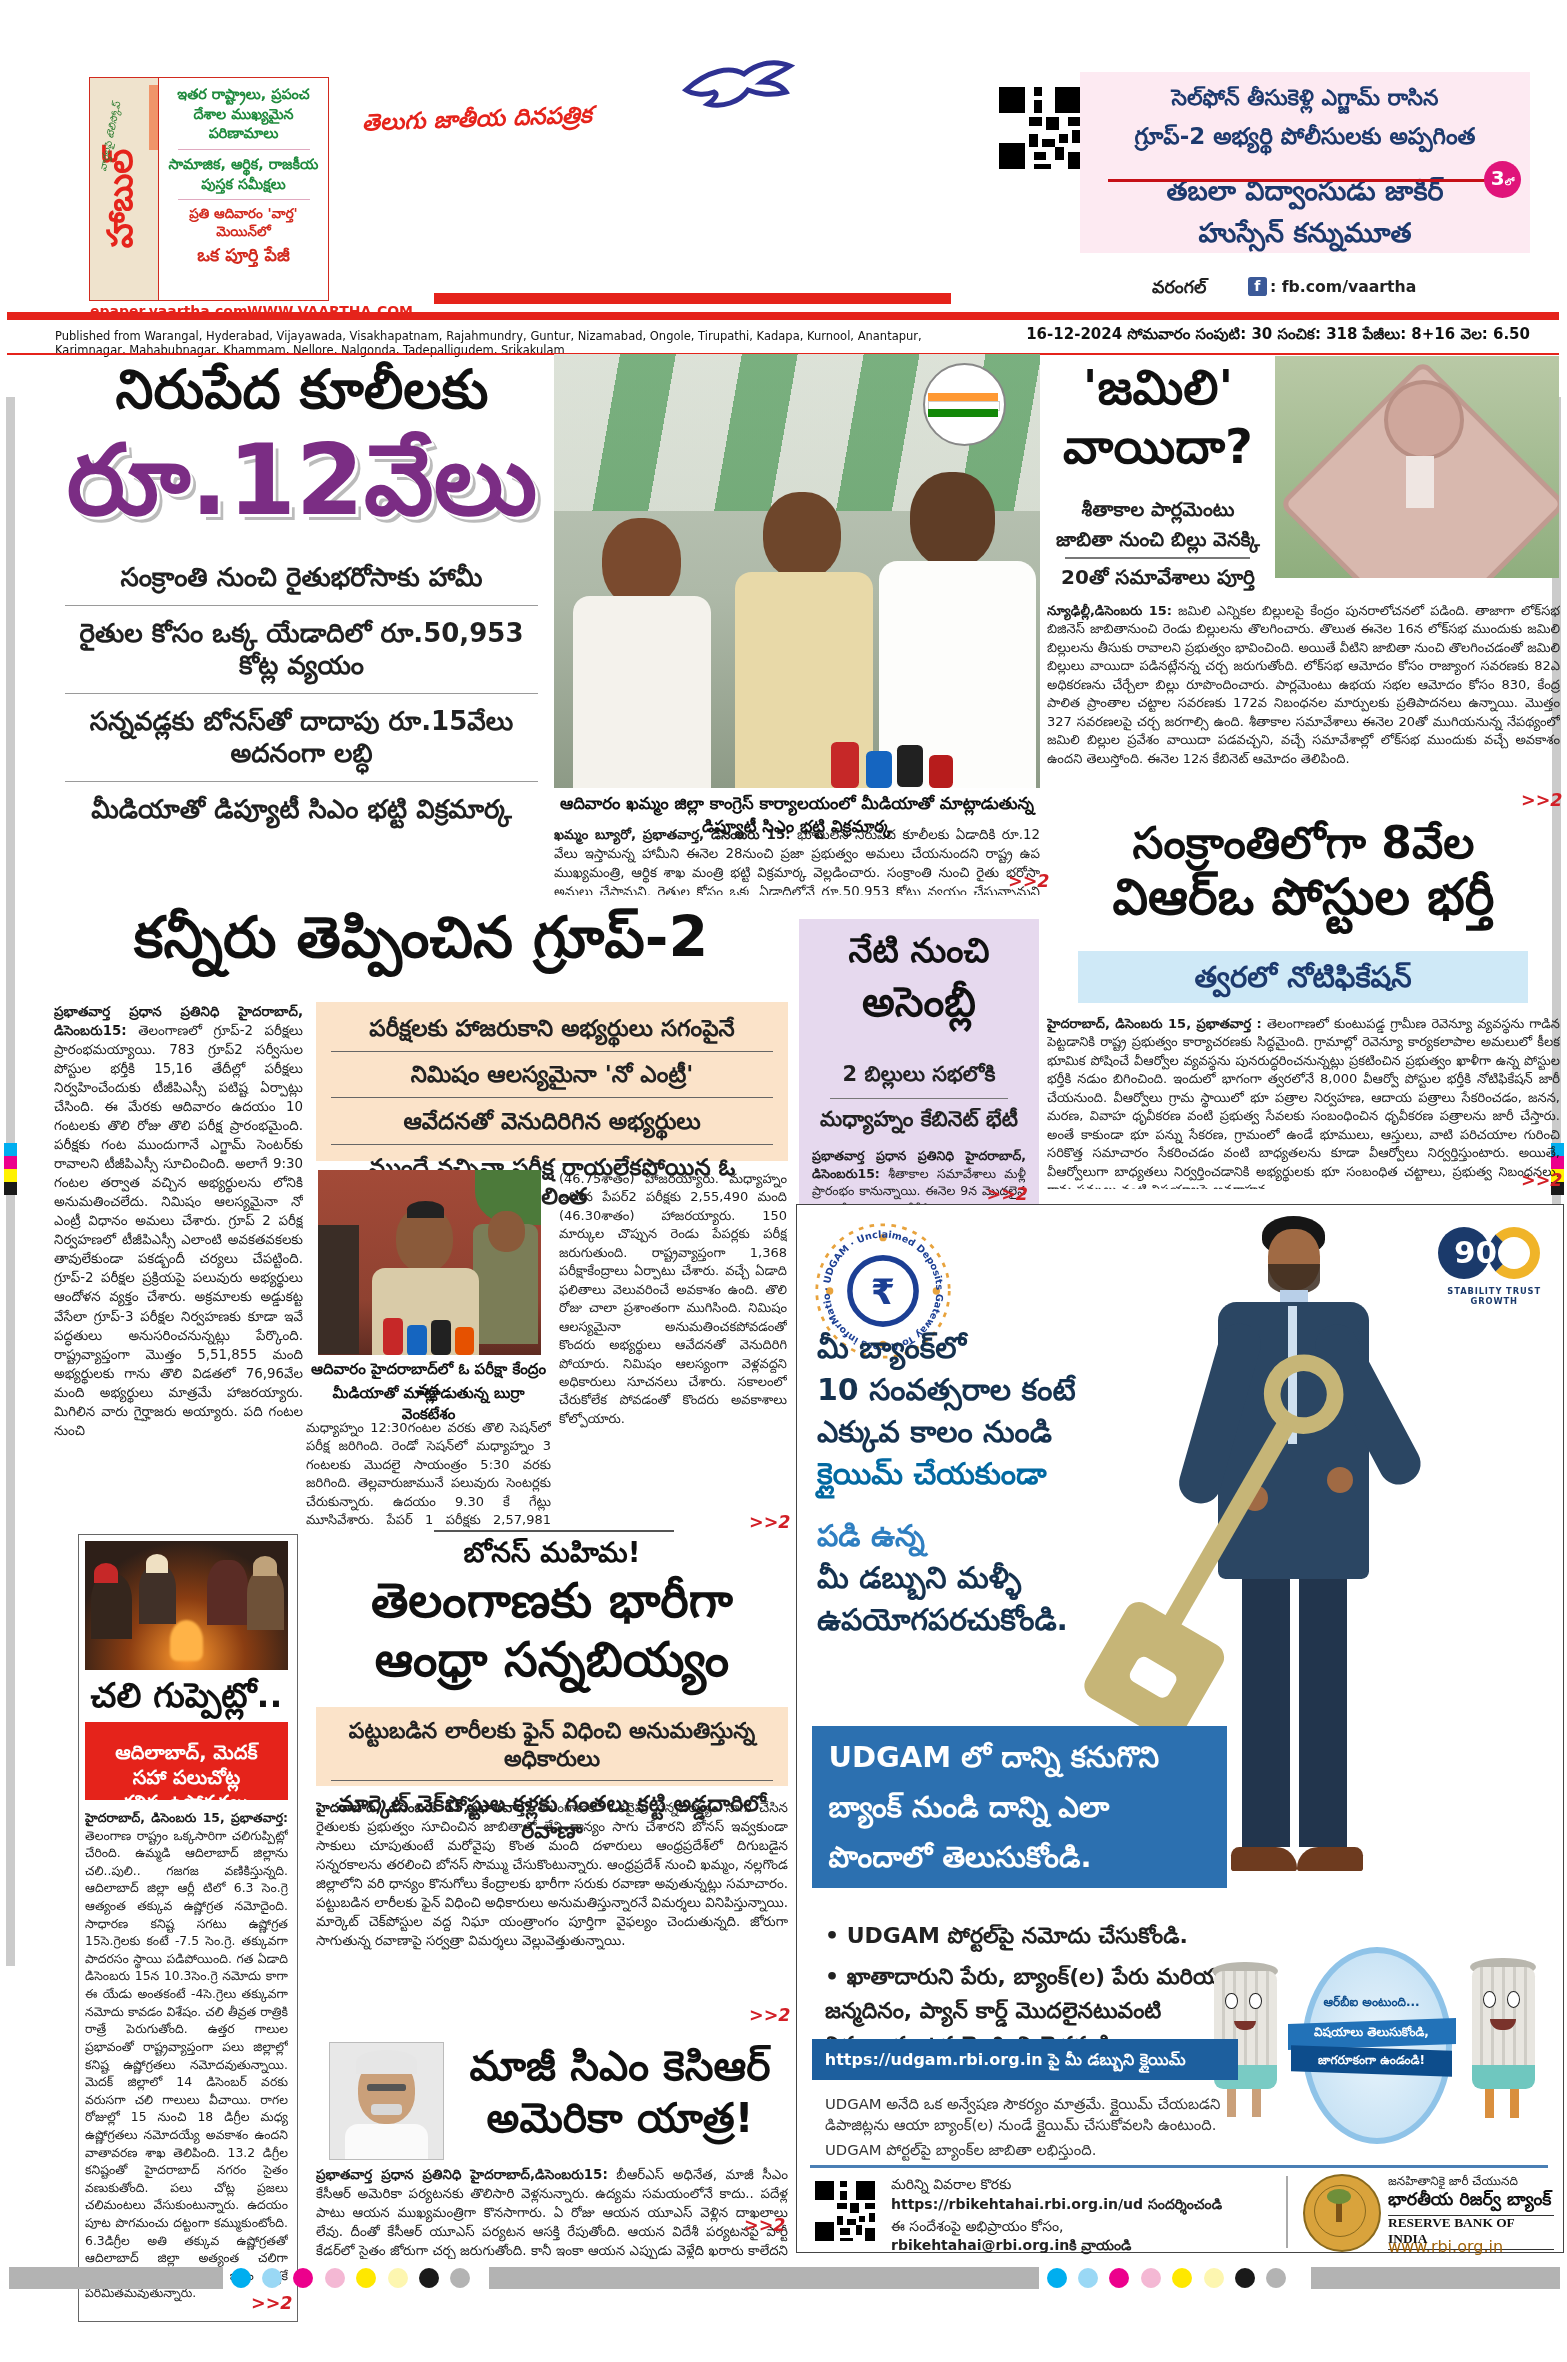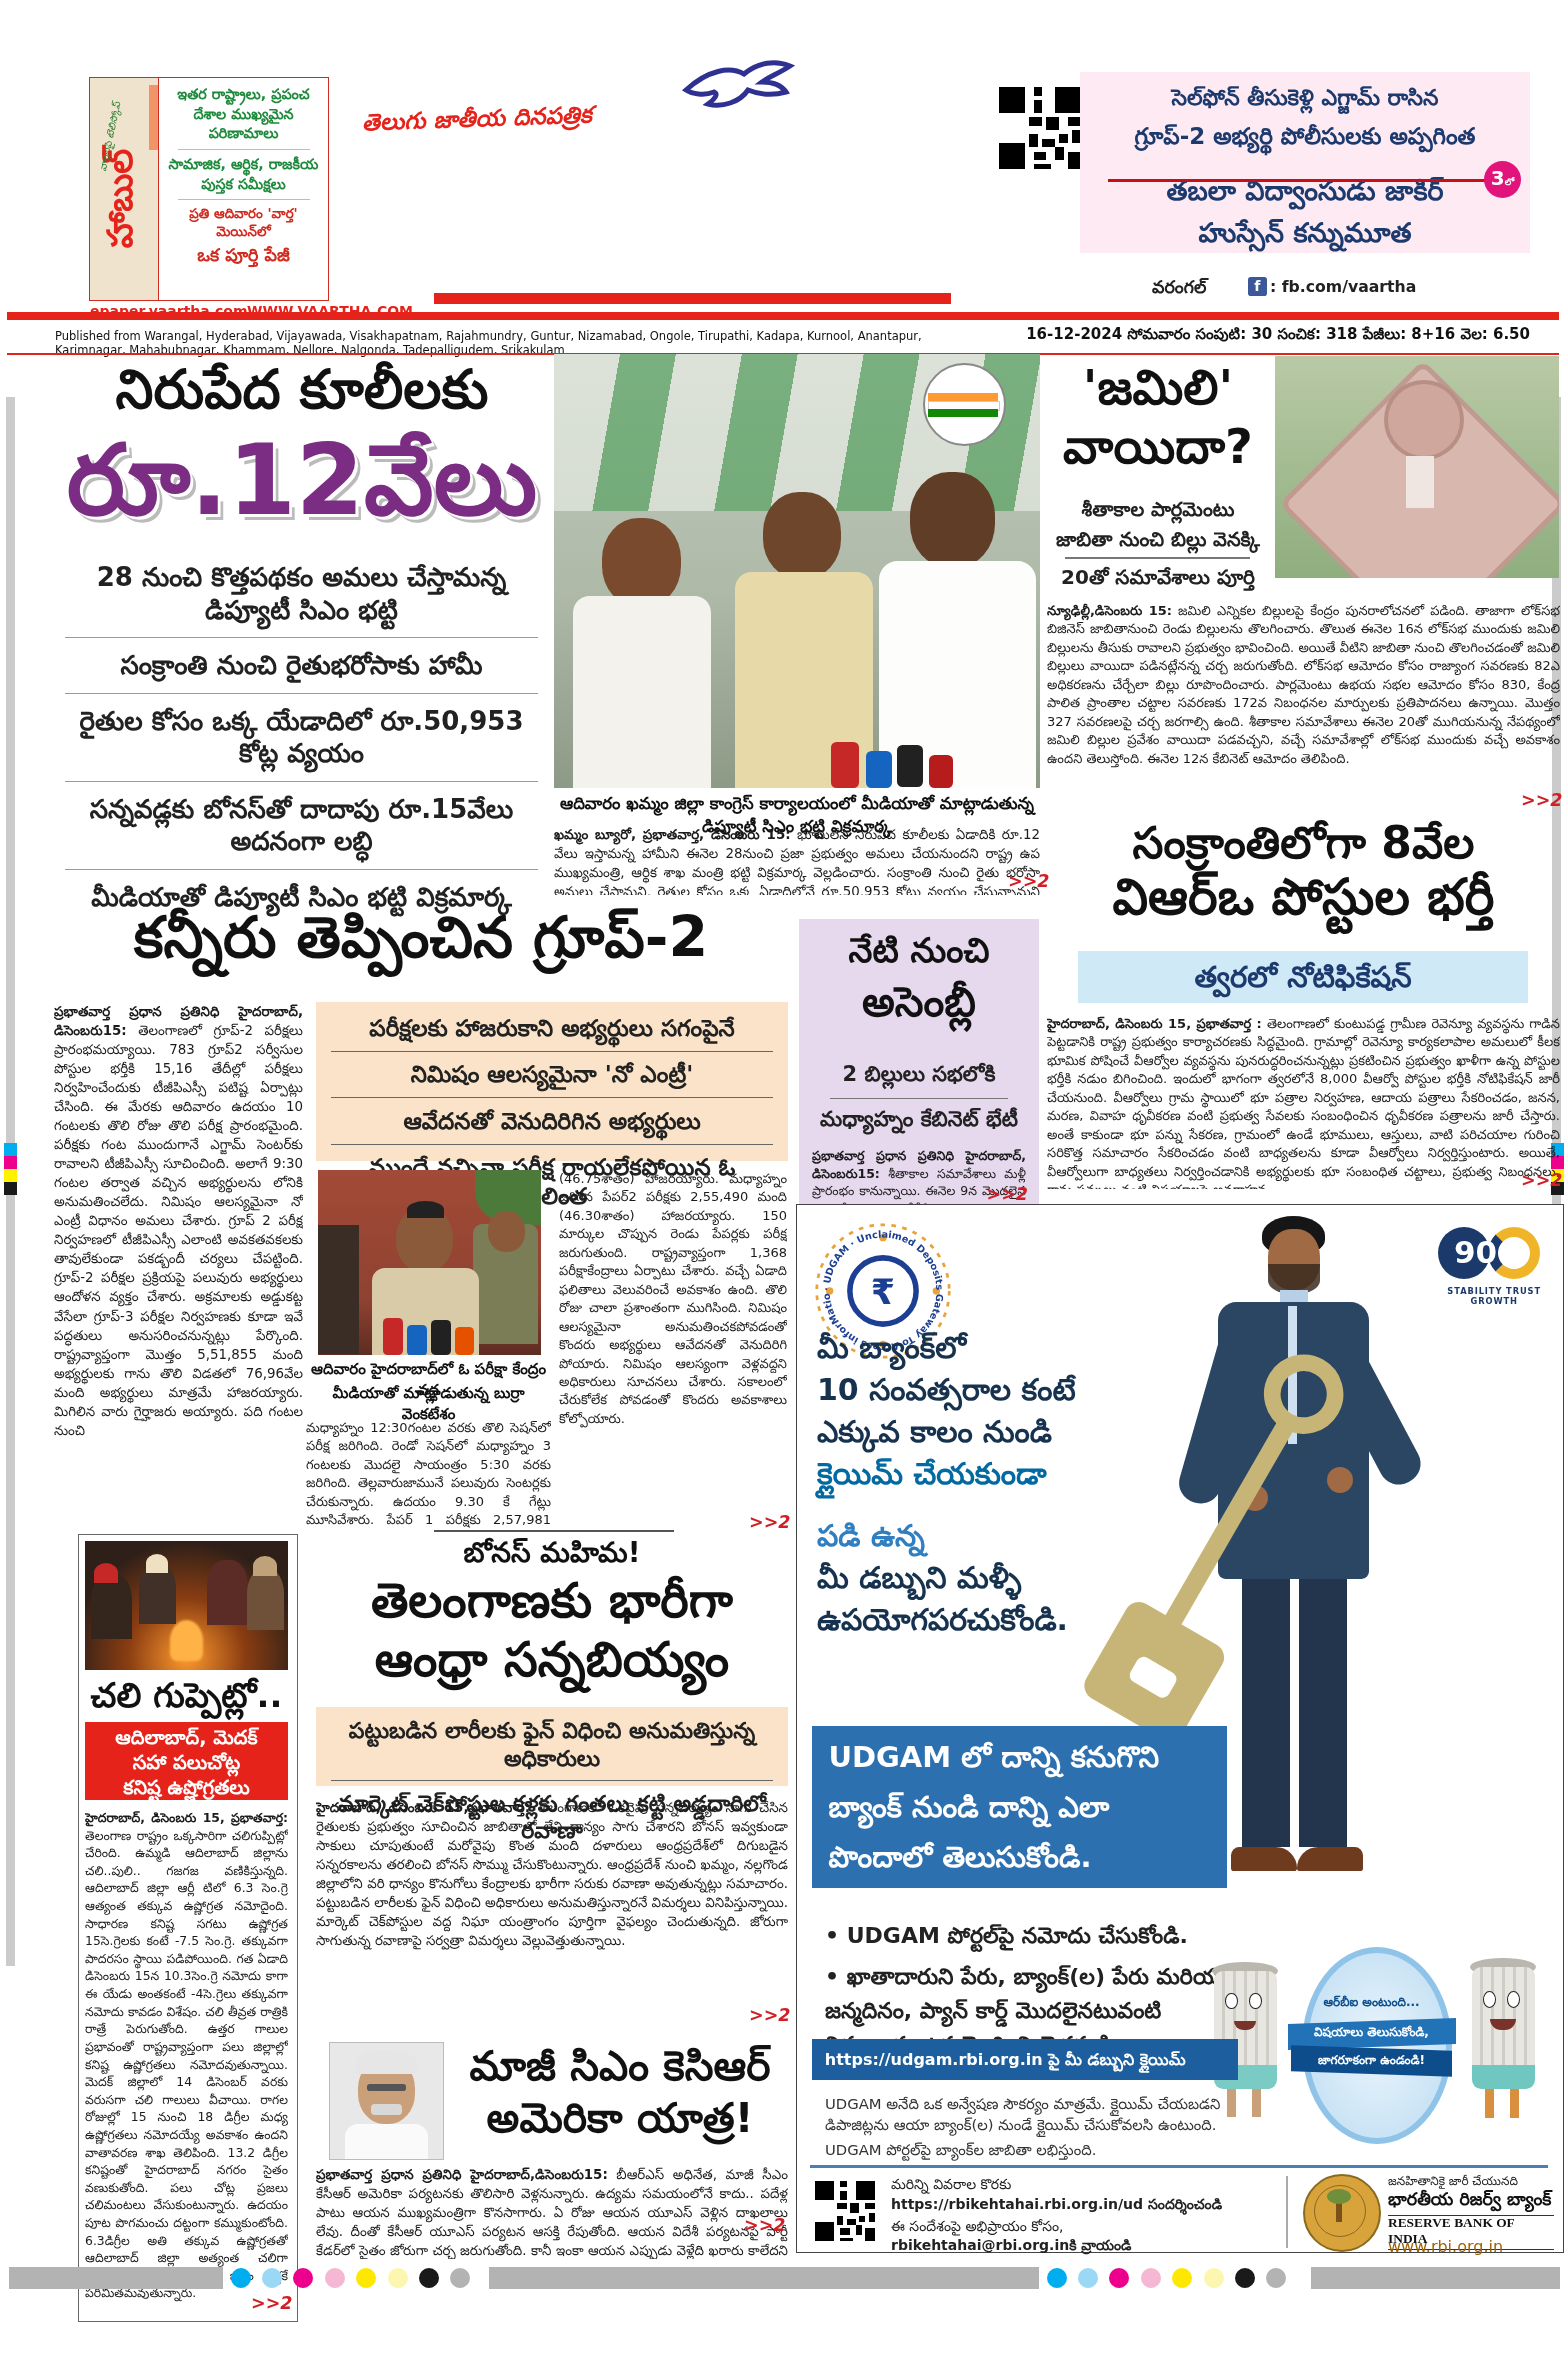--- a/index.html
+++ b/index.html
@@ -93,21 +93,20 @@
   <a class="a b" style="left:1270px;top:277px;font-size:15.7px;color:#222;text-decoration:none;">: fb.com/vaartha</a>
 
   <div class="a" style="left:7.4px;top:312px;width:1552px;height:8.3px;background:#e5231b;"></div>
   <span class="a" style="left:55px;top:329px;width:904px;font-size:11.5px;color:#111;">Published from Warangal, Hyderabad, Vijayawada, Visakhapatnam, Rajahmundry, Guntur, Nizamabad, Ongole, Tirupathi, Kadapa, Kurnool, Anantapur, Karimnagar, Mahabubnagar, Khammam, Nellore, Nalgonda, Tadepalligudem, Srikakulam</span>
   <span class="a b" style="left:960px;top:325px;width:570px;font-size:15px;text-align:right;color:#111;">16-12-2024 సోమవారం సంపుటి: 30 సంచిక: 318 పేజీలు: 8+16 వెల: 6.50</span>
   <div class="a" style="left:7.4px;top:353px;width:1552px;height:1.8px;background:#e5231b;"></div>
 
   <div class="a headline-big" style="left:54px;top:362px;width:496px;font-size:54px;">నిరుపేద కూలీలకు</div>
   <div class="a c" style="left:54px;top:423px;width:496px;font-size:98px;font-weight:900;color:#7b2d84;text-shadow:2.8px 2.8px 0 #fff,5.5px 5.5px 0 rgba(60,60,60,.35);white-space:nowrap;">రూ.12వేలు</div>
   <div class="a decklist" style="left:65px;top:550px;width:473px;">
-    <div>28 నుంచి కొత్తపథకం అమలు చేస్తామన్న డిప్యూటీ సిఎం భట్టి</div>
     <div>సంక్రాంతి నుంచి రైతుభరోసాకు హామీ</div>
     <div>రైతుల కోసం ఒక్క యేడాదిలో రూ.50,953 కోట్ల వ్యయం</div>
     <div>సన్నవడ్లకు బోనస్‌తో దాదాపు రూ.15వేలు అదనంగా లబ్ధి</div>
     <div>మీడియాతో డిప్యూటీ సిఎం భట్టి విక్రమార్క</div>
   </div>
 
   <div class="ph" style="left:554px;top:354px;width:486px;height:434px;background:linear-gradient(180deg,#c2cbbd 0%,#aeb9a8 55%,#8d9a86 100%);">
     <div class="a" style="left:0;top:0;width:100%;height:157px;background:repeating-linear-gradient(100deg,#f2f5ee 0 65px,#3f9a4d 65px 120px);opacity:.55;"></div>
     <div class="a" style="left:369px;top:9.2px;width:79px;height:79px;border-radius:50%;background:#fff;border:2.8px solid #888;"></div>
     <div class="a" style="left:374px;top:39px;width:70px;height:8.3px;background:#ff9933;"></div>
@@ -202,21 +201,21 @@
     <div class="a" style="left:85px;top:79px;width:33px;height:41px;background:#ffb347;border-radius:50% 50% 20% 20%;filter:blur(0.9px);"></div>
     <div class="a" style="left:5.5px;top:33px;width:41px;height:65px;background:#35261d;border-radius:40% 40% 0 0;"></div>
     <div class="a" style="left:9.2px;top:22px;width:24px;height:20px;background:#c62828;border-radius:50% 50% 0 0;"></div>
     <div class="a" style="left:54px;top:24px;width:37px;height:59px;background:#403028;border-radius:40% 40% 0 0;"></div>
     <div class="a" style="left:61px;top:13px;width:22px;height:18.5px;background:#efe0c2;border-radius:50% 50% 0 0;"></div>
     <div class="a" style="left:122px;top:18.5px;width:41px;height:65px;background:#5a2c25;border-radius:40% 40% 0 0;"></div>
     <div class="a" style="left:162px;top:28px;width:37px;height:61px;background:#6e5138;border-radius:40% 40% 0 0;"></div>
     <div class="a" style="left:168px;top:14.8px;width:24px;height:20px;background:#bfa27a;border-radius:50% 50% 0 0;"></div>
   </div>
   <div class="a headline-big" style="left:85px;top:1678px;width:203px;font-size:34px;">చలి గుప్పెట్లో..</div>
-  <div class="a" style="left:85px;top:1722px;width:203px;height:78px;background:#e5231b;color:#fff;text-align:center;padding-top:3px;box-sizing:border-box;">
+  <div class="a" style="left:85px;top:1722px;width:203px;height:78px;background:#e5231b;color:#fff;text-align:center;padding-top:18px;box-sizing:border-box;">
     <div class="b" style="font-size:19.4px;line-height:25px;">ఆదిలాబాద్, మెదక్</div>
     <div class="b" style="font-size:19.4px;line-height:25px;">సహా పలుచోట్ల</div>
     <div class="b" style="font-size:19.4px;line-height:25px;">కనిష్ట ఉష్ణోగ్రతలు</div>
   </div>
   <div class="a bodytext" style="left:85px;top:1809px;width:203px;height:498px;font-size:12.4px;">
     <span class="byline">హైదరాబాద్, డిసెంబరు 15, ప్రభాతవార్త:</span> <span>తెలంగాణ రాష్ట్రం ఒక్కసారిగా చలిగుప్పిట్లో చేరింది. ఉమ్మడి ఆదిలాబాద్ జిల్లాను చలి..పులి.. గజగజ వణికిస్తున్నది. ఆదిలాబాద్ జిల్లా ఆర్లీ టిలో 6.3 సెం.గ్రె ఆత్యంత తక్కువ ఉష్ణోగ్రత నమోదైంది. సాధారణ కనిష్ట సగటు ఉష్ణోగ్రత 15సె.గ్రెలకు కంటే -7.5 సెం.గ్రె. తక్కువగా పాదరసం స్థాయి పడిపోయింది. గత ఏడాది డిసెంబరు 15న 10.3సెం.గ్రె నమోదు కాగా ఈ యేడు అంతకంటే -4సె.గ్రెలు తక్కువగా నమోదు కావడం విశేషం. చలి తీవ్రత రాత్రికి రాత్రే పెరుగుతోంది. ఉత్తర గాలుల ప్రభావంతో రాష్ట్రవ్యాప్తంగా పలు జిల్లాల్లో కనిష్ట ఉష్ణోగ్రతలు నమోదవుతున్నాయి. మెదక్ జిల్లాలో 14 డిసెంబర్ వరకు వరుసగా చలి గాలులు వీచాయి. రాగల రోజుల్లో 15 నుంచి 18 డిగ్రీల మధ్య ఉష్ణోగ్రతలు నమోదయ్యే అవకాశం ఉందని వాతావరణ శాఖ తెలిపింది. 13.2 డిగ్రీల కనిష్టంతో హైదరాబాద్ నగరం సైతం వణుకుతోంది. పలు చోట్ల ప్రజలు చలిమంటలు వేసుకుంటున్నారు. ఉదయం పూట పొగమంచు దట్టంగా కమ్ముకుంటోంది. 6.3డిగ్రీల అతి తక్కువ ఉష్ణోగ్రతతో ఆదిలాబాద్ జిల్లా అత్యంత చలిగా నమోదైంది. చలి తీవ్రతకు జనం ఇళ్లకే పరిమితమవుతున్నారు.</span>
   </div>
   <span class="a jump" style="left:251px;top:2293px;">&gt;&gt;2</span>
 
   <div class="a" style="left:434px;top:1530px;width:240px;height:1.8px;background:#555;"></div>

